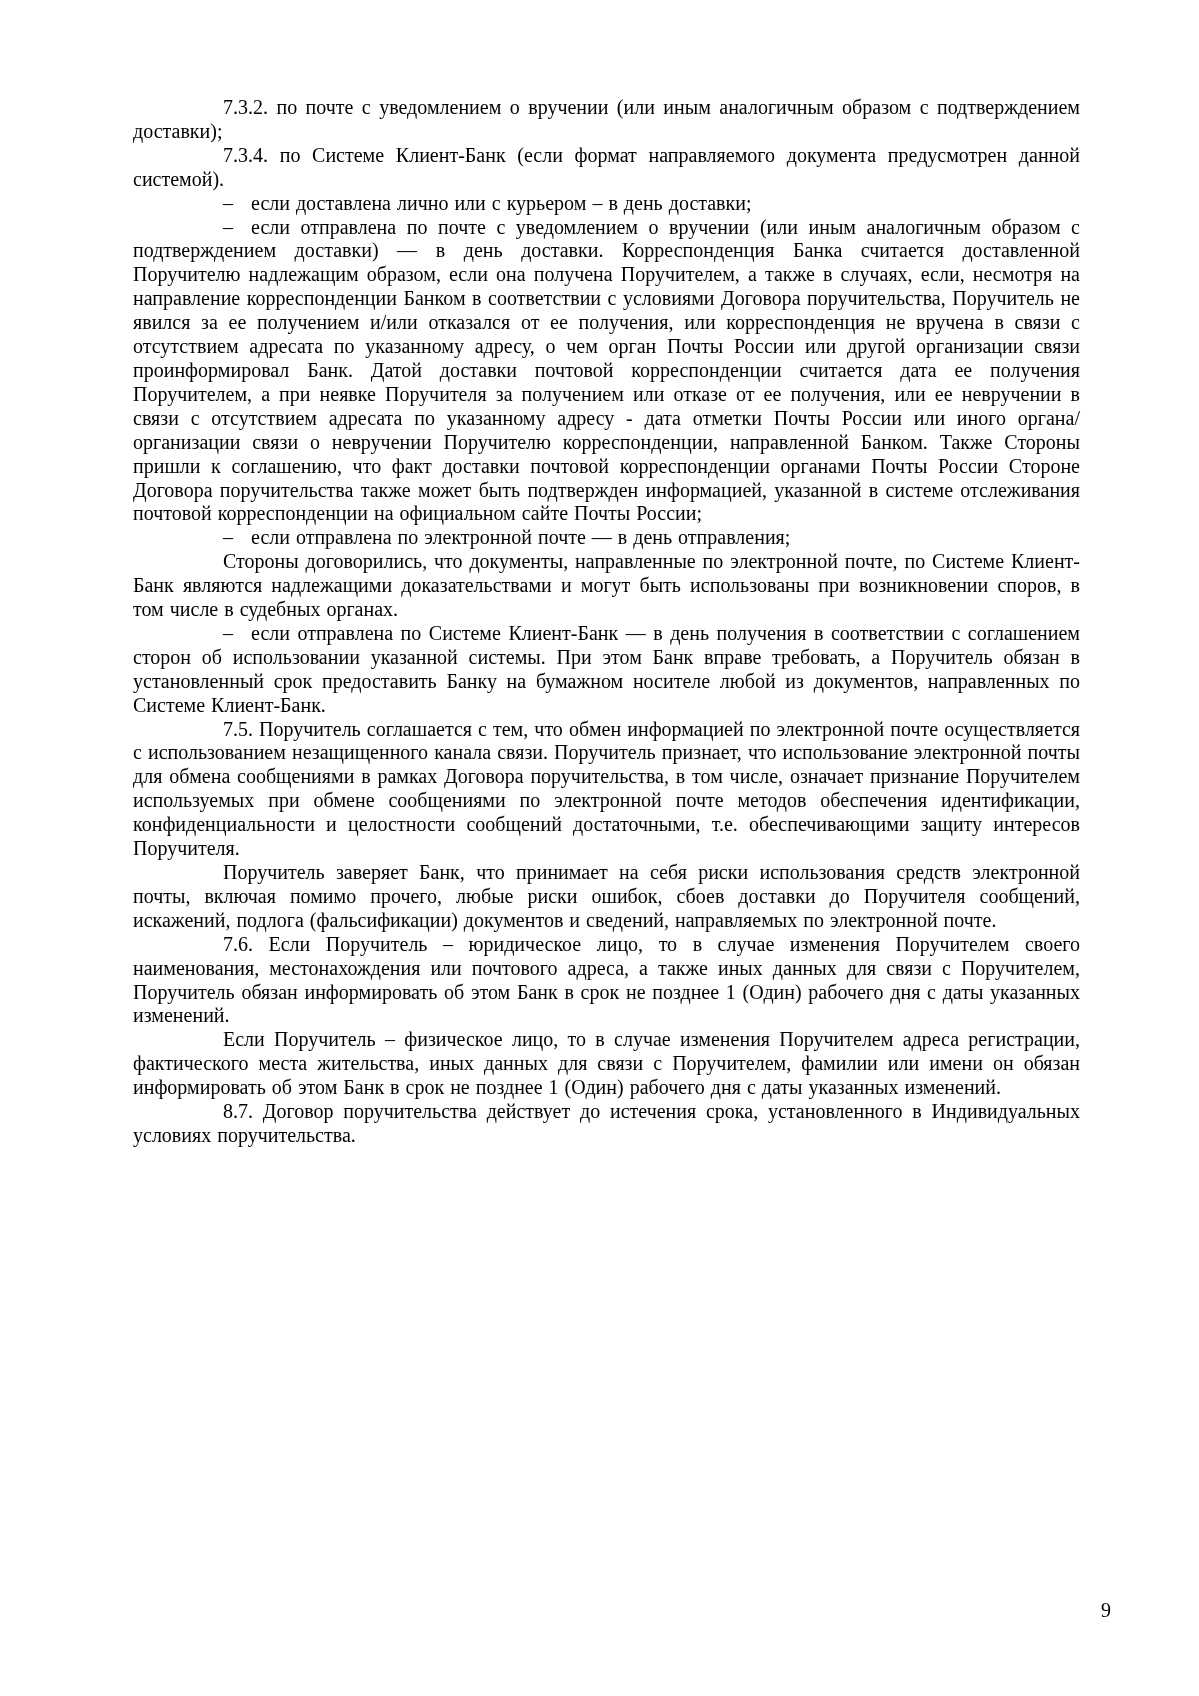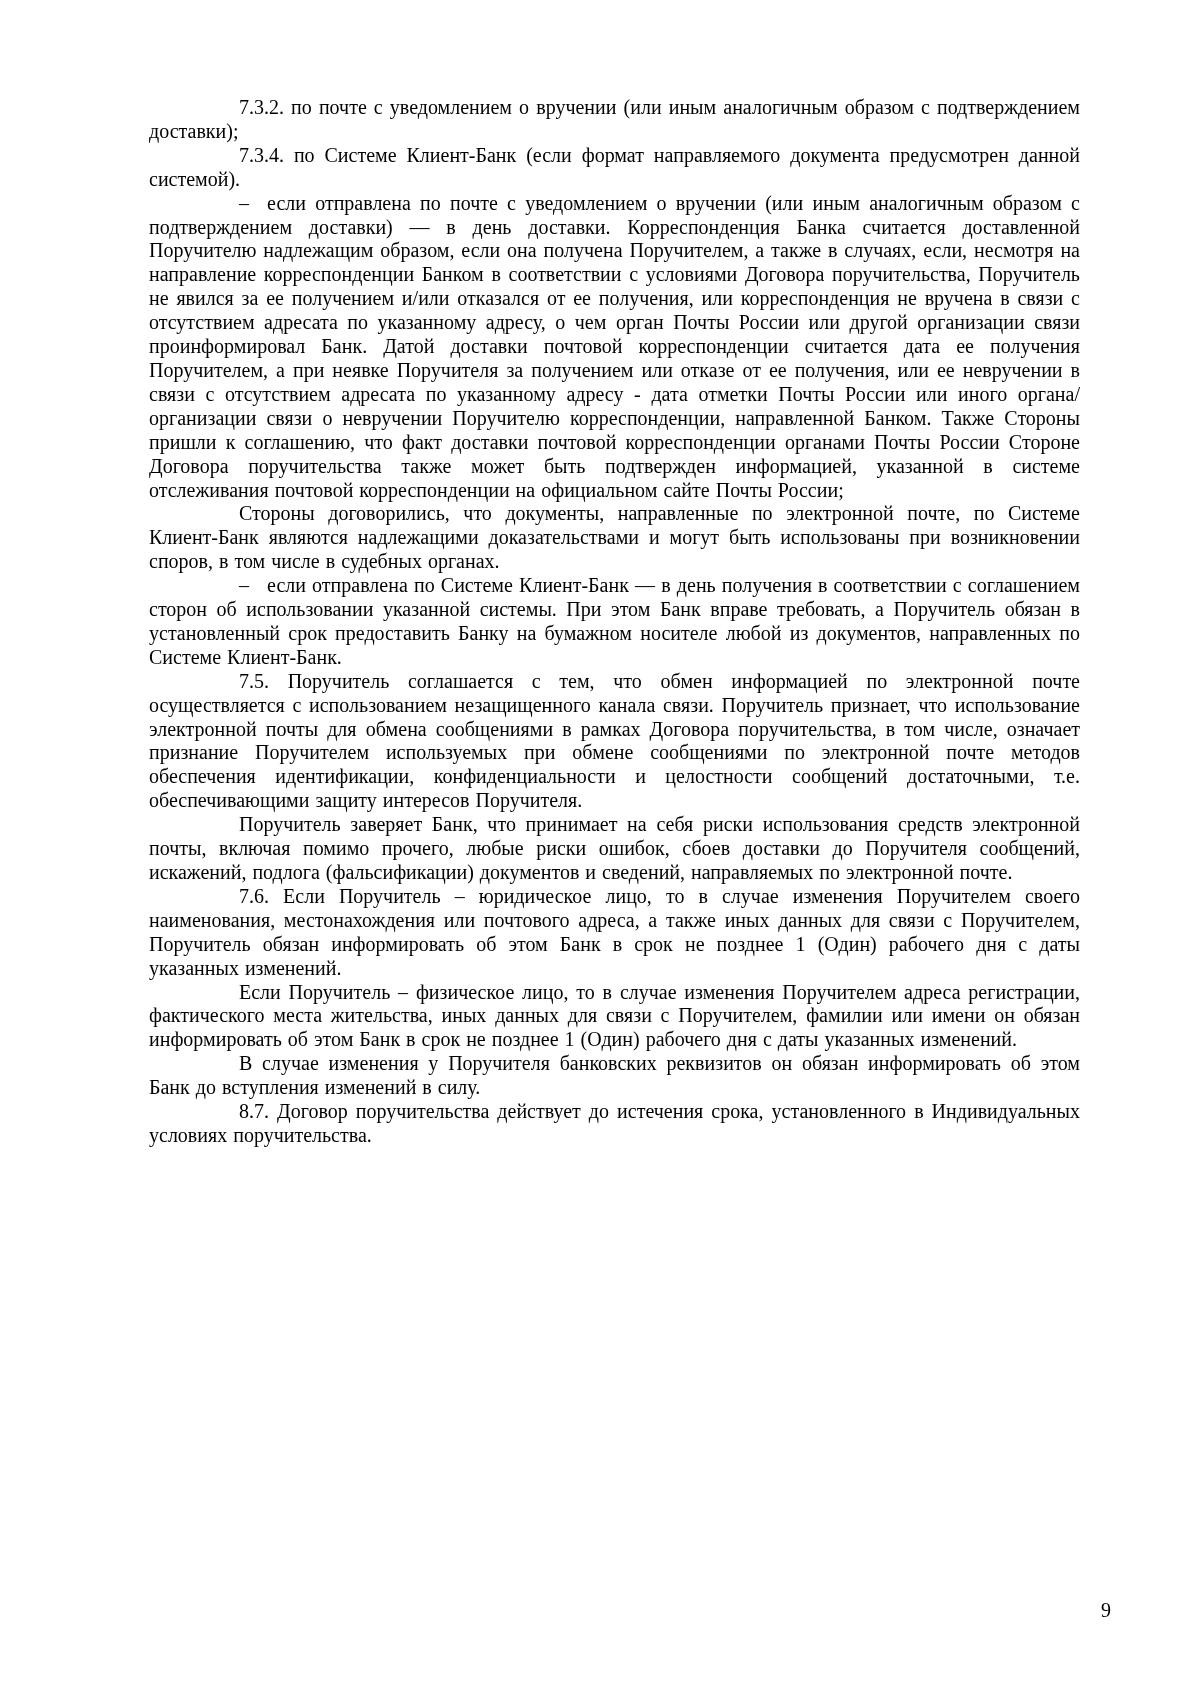--- a/index.html
+++ b/index.html
@@ -22,21 +22,20 @@
     left: 133px;
     width: 947px;
   }
   .para {
     font-size: 20px;
     line-height: 23.9px;
     text-align: justify;
     text-indent: 90px;
     color: #000000;
     word-spacing: 1px;
-    margin-left: 16px;
   }
   .dash-marker {
     display: inline-block;
     width: 28px;
     text-indent: 0;
   }
   .page-number {
     position: absolute;
     right: 88px;
     bottom: 74px;
@@ -45,24 +44,25 @@
     color: #000000;
   }
 </style>
 </head>
 <body>
 
 <div class="page">
   <div class="doc-body">
       <p class="para para-indent">7.3.2. по почте с уведомлением о вручении (или иным аналогичным образом с подтверждением доставки);</p>
       <p class="para para-indent">7.3.4. по Системе Клиент-Банк (если формат направляемого документа предусмотрен данной системой).</p>
+      <p class="para para-dash"><span class="dash-marker">–</span>если доставлена лично или с курьером – в день доставки;</p>
       <p class="para para-dash"><span class="dash-marker">–</span>если отправлена по почте с уведомлением о вручении (или иным аналогичным образом с подтверждением доставки) — в день доставки. Корреспонденция Банка считается доставленной Поручителю надлежащим образом, если она получена Поручителем, а также в случаях, если, несмотря на направление корреспонденции Банком в соответствии с условиями Договора поручительства, Поручитель не явился за ее получением и/или отказался от ее получения, или корреспонденция не вручена в связи с отсутствием адресата по указанному адресу, о чем орган Почты России или другой организации связи проинформировал Банк. Датой доставки почтовой корреспонденции считается дата ее получения Поручителем, а при неявке Поручителя за получением или отказе от ее получения, или ее невручении в связи с отсутствием адресата по указанному адресу - дата отметки Почты России или иного органа/организации связи о невручении Поручителю корреспонденции, направленной Банком. Также Стороны пришли к соглашению, что факт доставки почтовой корреспонденции органами Почты России Стороне Договора поручительства также может быть подтвержден информацией, указанной в системе отслеживания почтовой корреспонденции на официальном сайте Почты России;</p>
+      <p class="para para-dash"><span class="dash-marker">–</span>если отправлена по электронной почте — в день отправления;</p>
       <p class="para para-indent">Стороны договорились, что документы, направленные по электронной почте, по Системе Клиент-Банк являются надлежащими доказательствами и могут быть использованы при возникновении споров, в том числе в судебных органах.</p>
       <p class="para para-dash"><span class="dash-marker">–</span>если отправлена по Системе Клиент-Банк — в день получения в соответствии с соглашением сторон об использовании указанной системы. При этом Банк вправе требовать, а Поручитель обязан в установленный срок предоставить Банку на бумажном носителе любой из документов, направленных по Системе Клиент-Банк.</p>
       <p class="para para-indent">7.5. Поручитель соглашается с тем, что обмен информацией по электронной почте осуществляется с использованием незащищенного канала связи. Поручитель признает, что использование электронной почты для обмена сообщениями в рамках Договора поручительства, в том числе, означает признание Поручителем используемых при обмене сообщениями по электронной почте методов обеспечения идентификации, конфиденциальности и целостности сообщений достаточными, т.е. обеспечивающими защиту интересов Поручителя.</p>
       <p class="para para-indent">Поручитель заверяет Банк, что принимает на себя риски использования средств электронной почты, включая помимо прочего, любые риски ошибок, сбоев доставки до Поручителя сообщений, искажений, подлога (фальсификации) документов и сведений, направляемых по электронной почте.</p>
       <p class="para para-indent">7.6. Если Поручитель – юридическое лицо, то в случае изменения Поручителем своего наименования, местонахождения или почтового адреса, а также иных данных для связи с Поручителем, Поручитель обязан информировать об этом Банк в срок не позднее 1 (Один) рабочего дня с даты указанных изменений.</p>
       <p class="para para-indent">Если Поручитель – физическое лицо, то в случае изменения Поручителем адреса регистрации, фактического места жительства, иных данных для связи с Поручителем, фамилии или имени он обязан информировать об этом Банк в срок не позднее 1 (Один) рабочего дня с даты указанных изменений.</p>
-      <p class="para para-indent">В случае изменения у Поручителя банковских реквизитов он обязан информировать об этом Банк до вступления изменений в силу.</p>
       <p class="para para-indent">8.7. Договор поручительства действует до истечения срока, установленного в Индивидуальных условиях поручительства.</p>
     </div>
   <div class="page-number">9</div>
 </div>
 
 </body></html>

